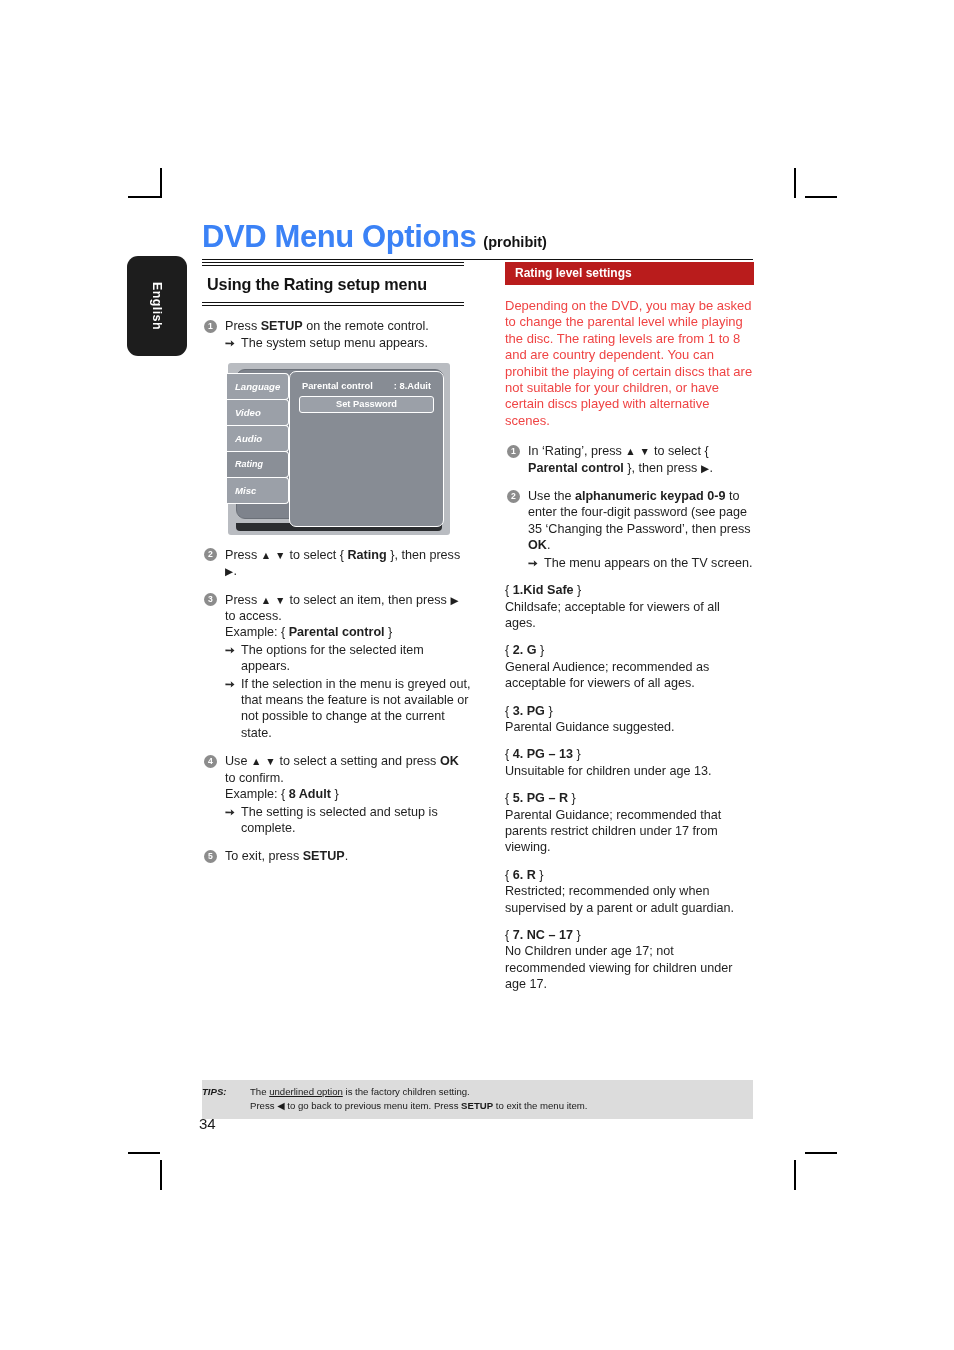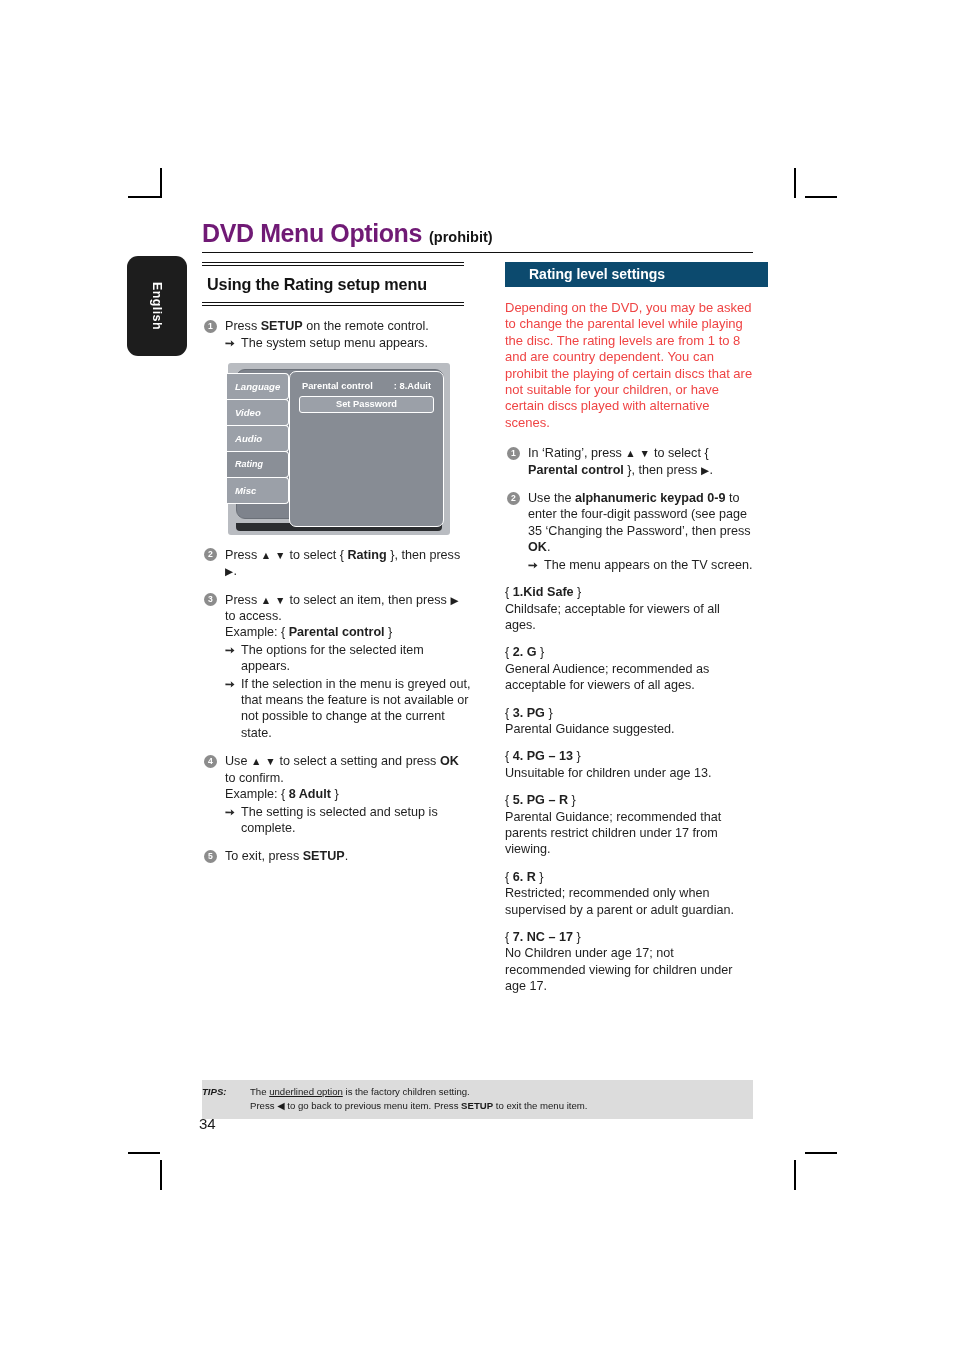--- a/index.html
+++ b/index.html
@@ -58,24 +58,24 @@
     position: absolute;
     left: 202px;
     top: 219px;
     width: 551px;
   }
   #title-block .title-line {
     display: flex;
     align-items: baseline;
   }
   #title-main {
-    font-size: 25px;
+    font-size: 31px;
     font-weight: bold;
     letter-spacing: -0.4px;
-    color: #701a75;
+    color: #3b82f6;
   }
   #title-cont {
     font-size: 14.5px;
     font-weight: bold;
     margin-left: 7px;
     color: #141414;
   }
   #title-rule {
     margin-top: 4px;
     border-top: 1.6px solid #111;
@@ -239,25 +239,25 @@
     color: #ffffff;
     font-size: 9.3px;
     font-weight: bold;
     display: flex;
     align-items: center;
     justify-content: center;
   }
 
   
   #rating-bar {
-    background: #0c4a6e;
-    color: #ffffff;
-    font-size: 14px;
-    font-weight: bold;
-    padding: 4px 0 5px 24px;
+    background: #b91c1c;
+    color: #ffffff;
+    font-size: 12px;
+    font-weight: bold;
+    padding: 4px 0 5px 10px;
     width: 239px;
   }
   #rating-intro {
     margin-top: 13px;
     font-size: 13px;
     line-height: 16.4px;
     color: #ef4444;
   }
   .rating-entry { margin-top: 11px; }
   .rating-key {

